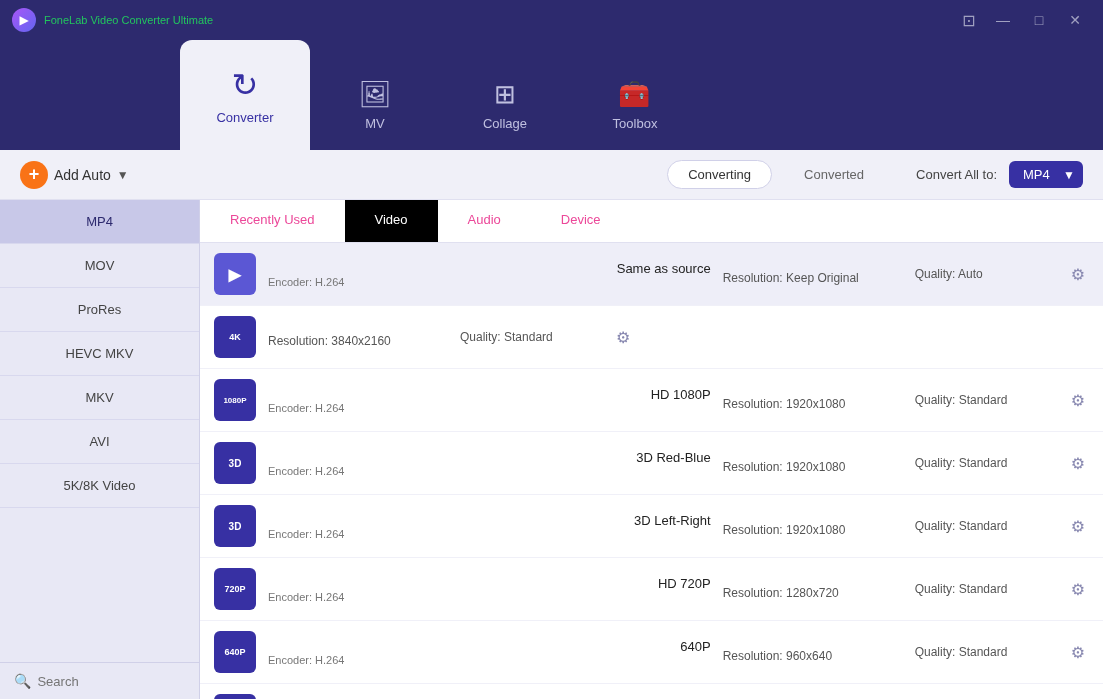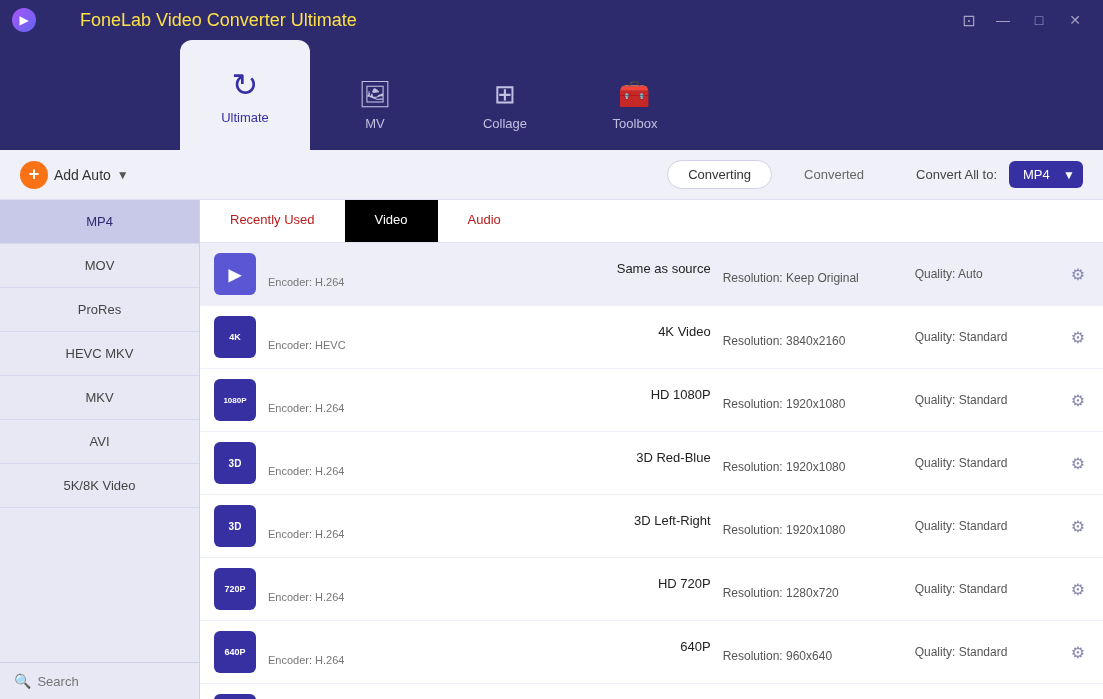--- a/index.html
+++ b/index.html
@@ -31,23 +31,22 @@
       height: 24px;
       background: linear-gradient(135deg, #a855f7, #6366f1);
       border-radius: 50%;
       display: flex;
       align-items: center;
       justify-content: center;
       font-size: 12px;
       color: white;
     }
     .title-bar-title {
-      color: #fde047;
-      font-size: 18px;
-      margin-left: 36px;
+      color: #22c55e;
+      font-size: 11px;
     }
     .title-bar-controls {
       display: flex;
       gap: 4px;
       align-items: center;
     }
     .title-bar-btn {
       width: 32px;
       height: 24px;
       background: transparent;
@@ -267,21 +266,21 @@
     
     .format-tabs {
       display: flex;
       background: white;
       border-bottom: 1px solid #e0e0f0;
     }
     .format-tab {
       padding: 12px 30px;
       font-size: 13px;
       cursor: pointer;
-      color: #b91c1c;
+      color: #ec4899;
       border-bottom: 3px solid transparent;
     }
     .format-tab.active {
       background: #000000;
       color: white;
       border-radius: 0;
     }
 
     
     .format-items {
@@ -366,21 +365,21 @@
     <button class="subtitle-icon title-bar-btn">⊡</button>
     <button class="title-bar-btn">—</button>
     <button class="title-bar-btn">□</button>
     <button class="title-bar-btn close">✕</button>
   </div>
 </div>
 
 <div class="nav-bar">
   <div class="nav-item active">
     <div class="nav-icon" style="font-size:32px;">↻</div>
-    <span>Ultimate</span>
+    <span>Converter</span>
   </div>
   <div class="nav-item-inactive">
     <div class="nav-icon" style="font-size:26px;">🖼</div>
     <span>MV</span>
   </div>
   <div class="nav-item-inactive">
     <div class="nav-icon" style="font-size:26px;">⊞</div>
     <span>Collage</span>
   </div>
   <div class="nav-item-inactive">
@@ -428,41 +427,38 @@
         <input class="search-input" type="text" placeholder="Search" style="">
       </div>
     </div>
 
     <div class="format-list-panel">
 
       <div class="format-tabs">
         <div class="format-tab">Recently Used</div>
         <div class="format-tab active">Video</div>
         <div class="format-tab">Audio</div>
+        <div class="format-tab">Device</div>
       </div>
 
       <div class="format-items">
 
         <div class="format-item selected">
           <div class="format-item-icon" style="background:#5b57d4; font-size:16px;">▶</div>
           <div class="format-item-info">
             <div class="format-item-name">Same as source</div>
             <div class="format-item-encoder">Encoder: H.264</div>
           </div>
           <div class="format-item-res">Resolution: Keep Original</div>
           <div class="format-item-quality">Quality: Auto</div>
           <span class="format-item-settings">⚙</span>
         </div>
 
         <div class="format-item">
           <div class="format-item-icon" style="font-size:9px; font-weight:bold;">4K</div>
-          <div class="format-item-info">
-            <div class="format-item-name">4K Video</div>
-            <div class="format-item-encoder">Encoder: HEVC</div>
-          </div>
           <div class="format-item-res">Resolution: 3840x2160</div>
           <div class="format-item-quality">Quality: Standard</div>
           <span class="format-item-settings">⚙</span>
         </div>
 
         <div class="format-item">
           <div class="format-item-icon" style="font-size:8px;text-align:center;">1080P</div>
           <div class="format-item-info">
             <div class="format-item-name">HD 1080P</div>
             <div class="format-item-encoder">Encoder: H.264</div>

